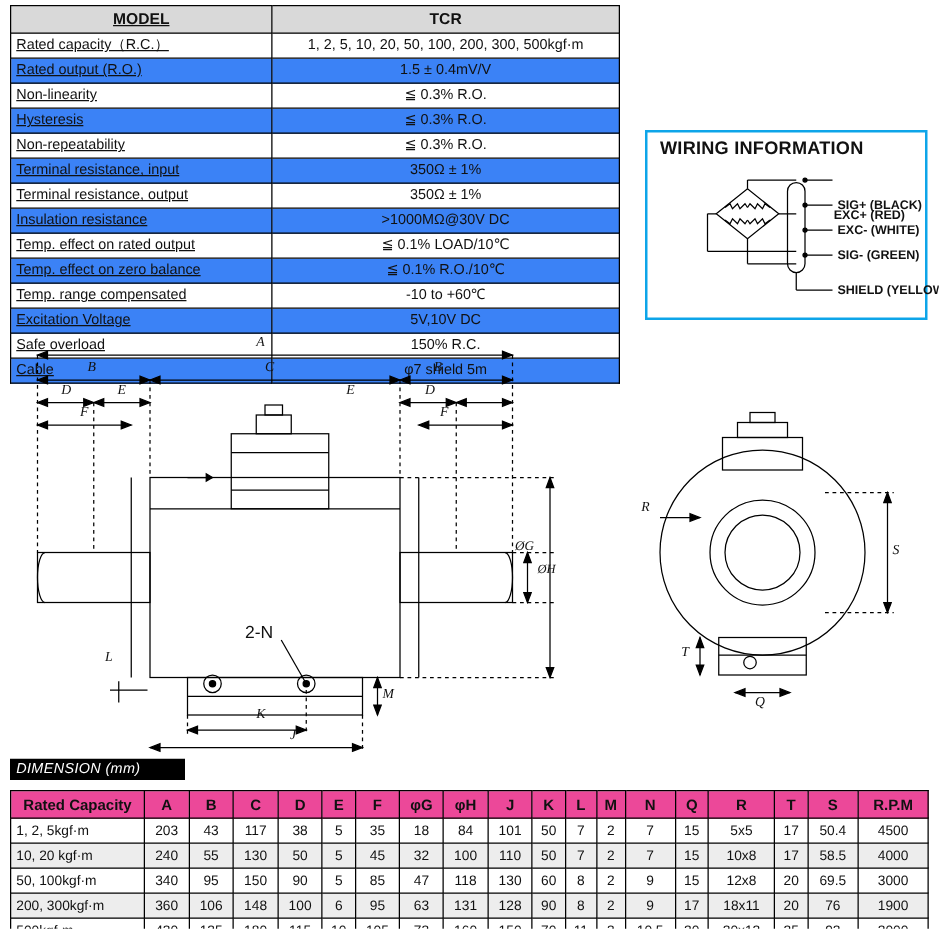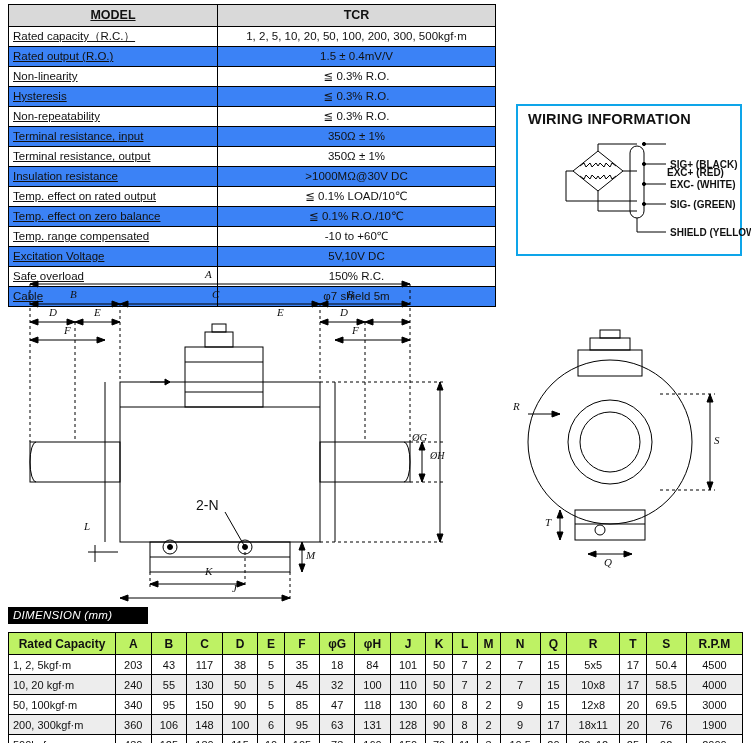--- a/index.html
+++ b/index.html
@@ -114,21 +114,21 @@
     border-collapse: collapse;
     font-size: 11px;
   }
   .dim-table th, .dim-table td {
     border: 1px solid #000;
     text-align: center;
     height: 19px;
     padding: 0 2px;
   }
   .dim-table thead th {
-    background: #bef264;
+    background: #ec4899;
     font-weight: bold;
     font-size: 12px;
     height: 21px;
   }
   .dim-table tbody tr:nth-child(even) { background: #ededed; }
   .dim-table td.first {
     text-align: left;
     padding-left: 4px;
     width: 100px;
   }

